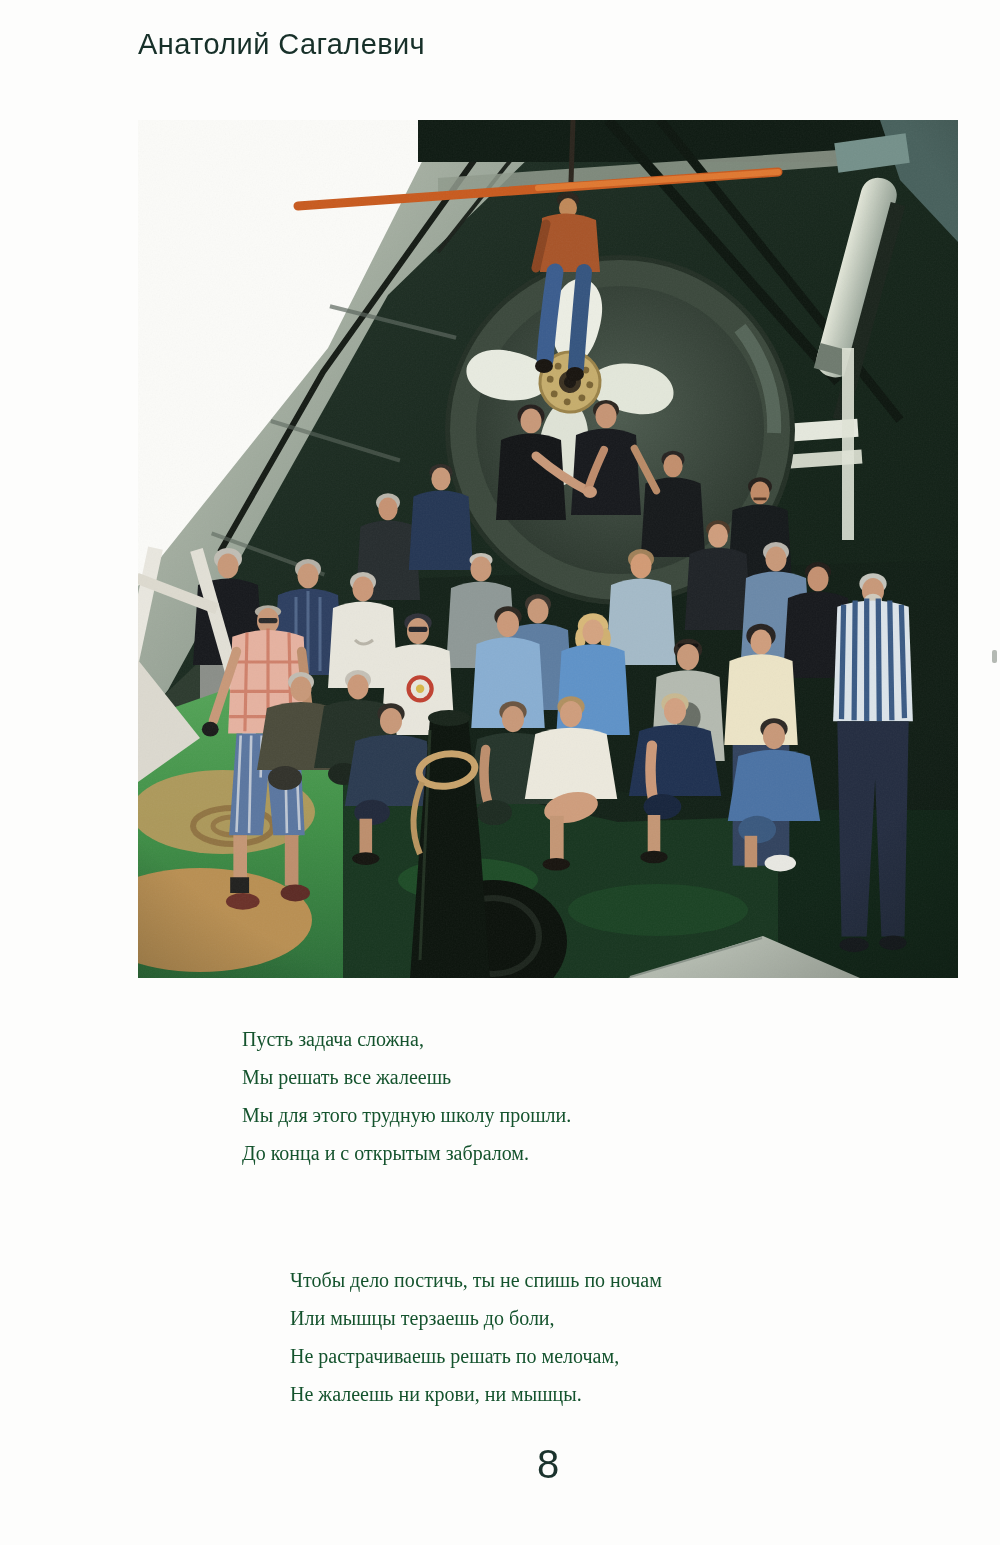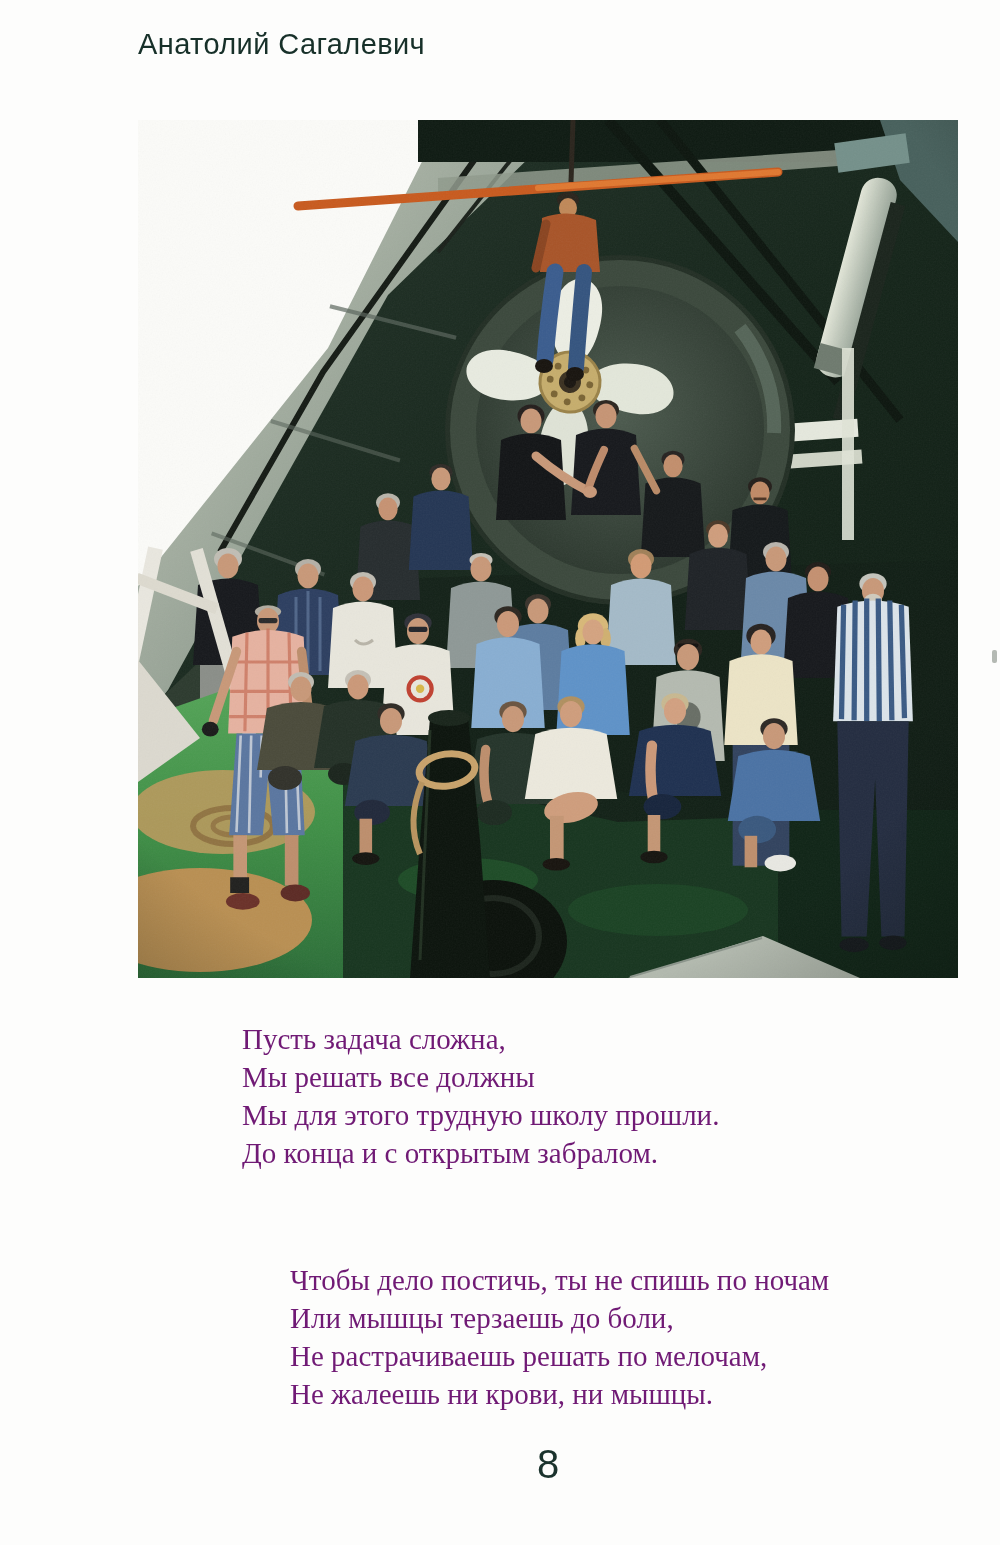--- a/index.html
+++ b/index.html
@@ -2,22 +2,22 @@
 <html><head>
 <meta charset="utf-8">
 <style>
   html,body{margin:0;padding:0;}
   body{width:1000px;height:1559px;background:#ffffff;font-family:"Liberation Serif",serif;}
   .page{position:relative;width:1000px;height:1545px;background:#fdfdfc;overflow:hidden;}
   .author{position:absolute;left:138px;top:28px;font-family:"Liberation Sans",sans-serif;
           font-size:29px;font-weight:500;letter-spacing:.4px;color:#173029;}
   .photo{position:absolute;left:138px;top:120px;width:820px;height:858px;}
   .photo svg{display:block;}
-  .poem{position:absolute;font-family:"Liberation Serif",serif;font-size:29px;line-height:38px;
-        color:#701a75;white-space:nowrap;}
+  .poem{position:absolute;font-family:"Liberation Serif",serif;font-size:20px;line-height:38px;
+        color:#14532d;white-space:nowrap;}
   .stanza1{left:242px;top:1020px;}
   .refrain{left:317px;top:1199px;}
   .stanza2{left:242px;top:1261px;margin-left:48px;}
   .folio{position:absolute;left:138px;top:1442px;width:820px;text-align:center;
          font-family:"Liberation Sans",sans-serif;font-size:40px;color:#1b332d;}
   .page-speck{position:absolute;left:992px;top:650px;width:5px;height:13px;background:#b4b9b3;border-radius:2px;}
 </style>
 </head>
 <body>
 
@@ -400,21 +400,21 @@
         <path d="M492,857 L624,818" stroke="#8a948a" stroke-width="2"></path>
       </g>
 
       <rect x="0" y="0" width="820" height="858" filter="url(#grain)" opacity=".06"></rect>
       <rect x="0" y="0" width="820" height="858" fill="url(#vig)"></rect>
     </svg>
   </div>
 
   <div class="poem stanza1">
     <div>Пусть задача сложна,</div>
-    <div>Мы решать все должны</div>
+    <div>Мы решать все жалеешь</div>
     <div>Мы для этого трудную школу прошли.</div>
     <div>До конца и с открытым забралом.</div>
   </div>
 
 
   <div class="poem stanza2">
     <div>Чтобы дело постичь, ты не спишь по ночам</div>
     <div>Или мышцы терзаешь до боли,</div>
     <div>Не растрачиваешь решать по мелочам,</div>
     <div>Не жалеешь ни крови, ни мышцы.</div>

